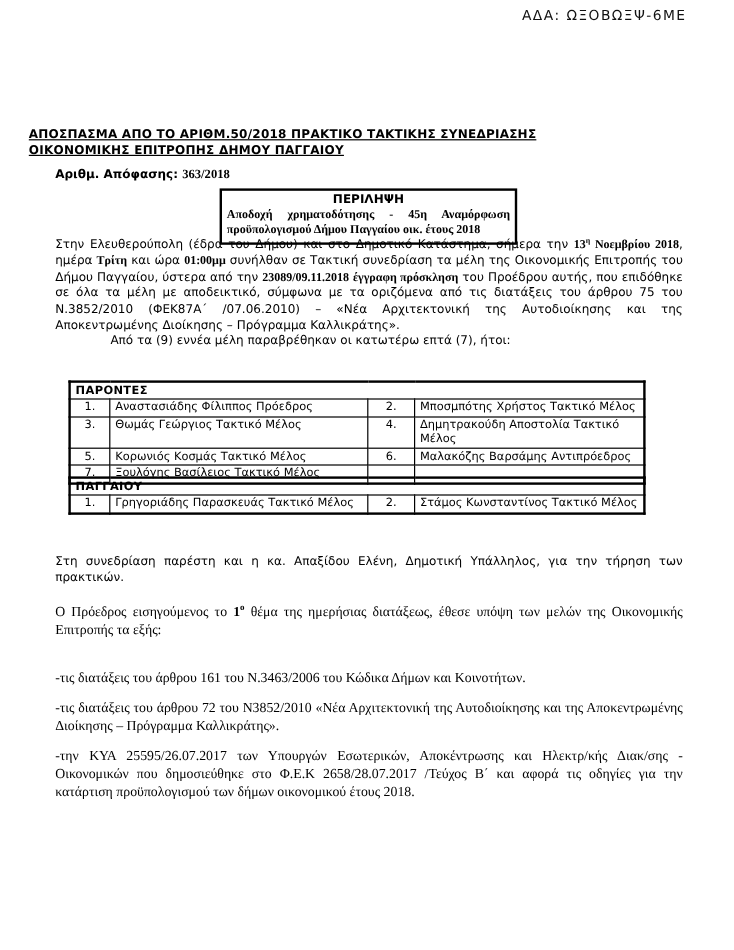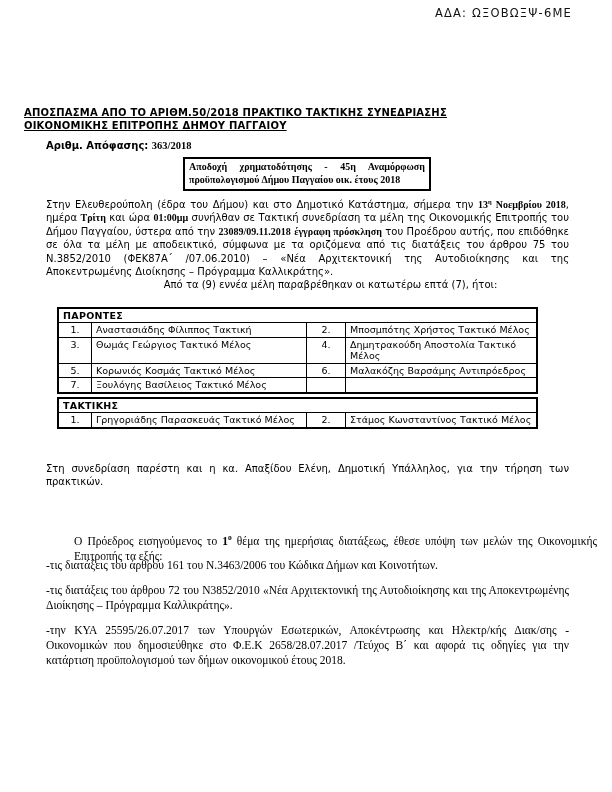--- a/index.html
+++ b/index.html
@@ -55,28 +55,28 @@
     font-size:10px;font-weight:bold;line-height:12.5px;
   }
   .summary-box .sb-title{text-align:center;}
   .summary-box .sb-body{text-align:justify;}
 
   .para{
     position:absolute;left:46px;width:523px;
     font-size:10px;line-height:13.4px;text-align:justify;
   }
   .p1{top:198px;}
-  .note-line{padding-left:6px;text-align:center;margin-left:40px;}
+  .note-line{padding-left:6px;text-align:left;margin-left:40px;}
 
   table.members{
     position:absolute;left:57px;width:481px;
     border-collapse:collapse;border:2px solid #000;
     font-size:9.5px;
   }
-  .t-parontes{top:307px;}
+  .t-parontes{top:317px;}
   .t-apontes{top:397px;}
   table.members th{
     border:1px solid #000;text-align:left;padding:1px 4px;
     font-size:9.5px;font-weight:bold;letter-spacing:0.3px;
   }
   table.members td{
     border:1px solid #000;padding:1px 4px;vertical-align:top;
     line-height:11.5px;
   }
   td.c0{width:24px;text-align:center;}
@@ -85,21 +85,21 @@
   td.c3{width:auto;}
 
   .secretary{top:442px;text-align:justify;margin-top:20px;}
   .quorum{top:474px;font-weight:bold;line-height:14px;}
 
   .serif-para{
     position:absolute;left:46px;width:523px;
     font-family:"Liberation Serif",serif;
     font-size:11.5px;line-height:15px;text-align:justify;
   }
-  .intro{top:534px;margin-left:28px;}
+  .intro{top:503px;}
   .provisions{top:558px;}
   .provisions p{margin:0 0 10px 0;}
 </style>
 </head>
 <body>
 
 <div class="page">
 
   <div class="ada">ΑΔΑ: ΩΞΟΒΩΞΨ-6ΜΕ</div>
 
@@ -109,38 +109,39 @@
     <div>ΑΠΟΣΠΑΣΜΑ ΑΠΟ ΤΟ ΑΡΙΘΜ.50/2018  ΠΡΑΚΤΙΚΟ ΤΑΚΤΙΚΗΣ ΣΥΝΕΔΡΙΑΣΗΣ</div>
     <div>ΟΙΚΟΝΟΜΙΚΗΣ ΕΠΙΤΡΟΠΗΣ ΔΗΜΟΥ ΠΑΓΓΑΙΟΥ</div>
   </div>
 
   <div class="decision">
     <span>Αριθμ. Απόφασης:</span>
     <span class="val">363/2018</span>
   </div>
 
   <div class="summary-box">
+    <div class="sb-title">ΠΕΡΙΛΗΨΗ</div>
     <div class="sb-body"><span class="b">Αποδοχή χρηματοδότησης - 45η Αναμόρφωση προϋπολογισμού Δήμου Παγγαίου οικ. έτους </span><span class="b serif">2018</span></div>
   </div>
 
   <div class="para p1">
     <div><span>Στην Ελευθερούπολη (έδρα του Δήμου) και στο Δημοτικό Κατάστημα, σήμερα την </span><span class="b">13</span><sup class="b">η</sup><span class="b"> Νοεμβρίου 2018</span><span>, ημέρα </span><span class="b">Τρίτη</span><span> και ώρα </span><span class="b">01:00μμ</span><span> συνήλθαν σε Τακτική συνεδρίαση τα μέλη της Οικονομικής Επιτροπής του Δήμου Παγγαίου,  ύστερα από την </span><span class="b">23089/09.11.2018</span><span> </span><span class="b">έγγραφη πρόσκληση</span><span> του Προέδρου αυτής, που επιδόθηκε σε όλα τα μέλη με αποδεικτικό, σύμφωνα με τα οριζόμενα από τις διατάξεις του άρθρου 75 του  Ν.3852/2010 (ΦΕΚ87Α΄ /07.06.2010) – «Νέα Αρχιτεκτονική της Αυτοδιοίκησης και της Αποκεντρωμένης Διοίκησης – Πρόγραμμα Καλλικράτης».</span></div>
     <div class="note-line">Από τα (9) εννέα μέλη παραβρέθηκαν οι κατωτέρω επτά (7), ήτοι:</div>
   </div>
 
   <table class="members t-parontes">
     <thead>
       <tr>
         <th colspan="4">ΠΑΡΟΝΤΕΣ</th>
       </tr>
     </thead>
     <tbody>
         <tr>
           <td class="c0">1.</td>
-          <td class="c1">Αναστασιάδης Φίλιππος Τακτική</td>
+          <td class="c1">Αναστασιάδης Φίλιππος Πρόεδρος</td>
           <td class="c2">2.</td>
           <td class="c3">Μποσμπότης Χρήστος Τακτικό Μέλος</td>
         </tr>
         <tr>
           <td class="c0">3.</td>
           <td class="c1">Θωμάς Γεώργιος Τακτικό Μέλος</td>
           <td class="c2">4.</td>
           <td class="c3">Δημητρακούδη Αποστολία Τακτικό Μέλος</td>
         </tr>
         <tr>
@@ -154,21 +155,21 @@
           <td class="c1">Ξουλόγης Βασίλειος Τακτικό Μέλος</td>
           <td class="c2"></td>
           <td class="c3"></td>
         </tr>
       </tbody>
   </table>
 
   <table class="members t-apontes">
     <thead>
       <tr>
-        <th colspan="4">ΤΑΚΤΙΚΗΣ</th>
+        <th colspan="4">ΠΑΓΓΑΙΟΥ</th>
       </tr>
     </thead>
     <tbody>
         <tr>
           <td class="c0">1.</td>
           <td class="c1">Γρηγοριάδης Παρασκευάς Τακτικό Μέλος</td>
           <td class="c2">2.</td>
           <td class="c3">Στάμος Κωνσταντίνος Τακτικό Μέλος</td>
         </tr>
       </tbody>

